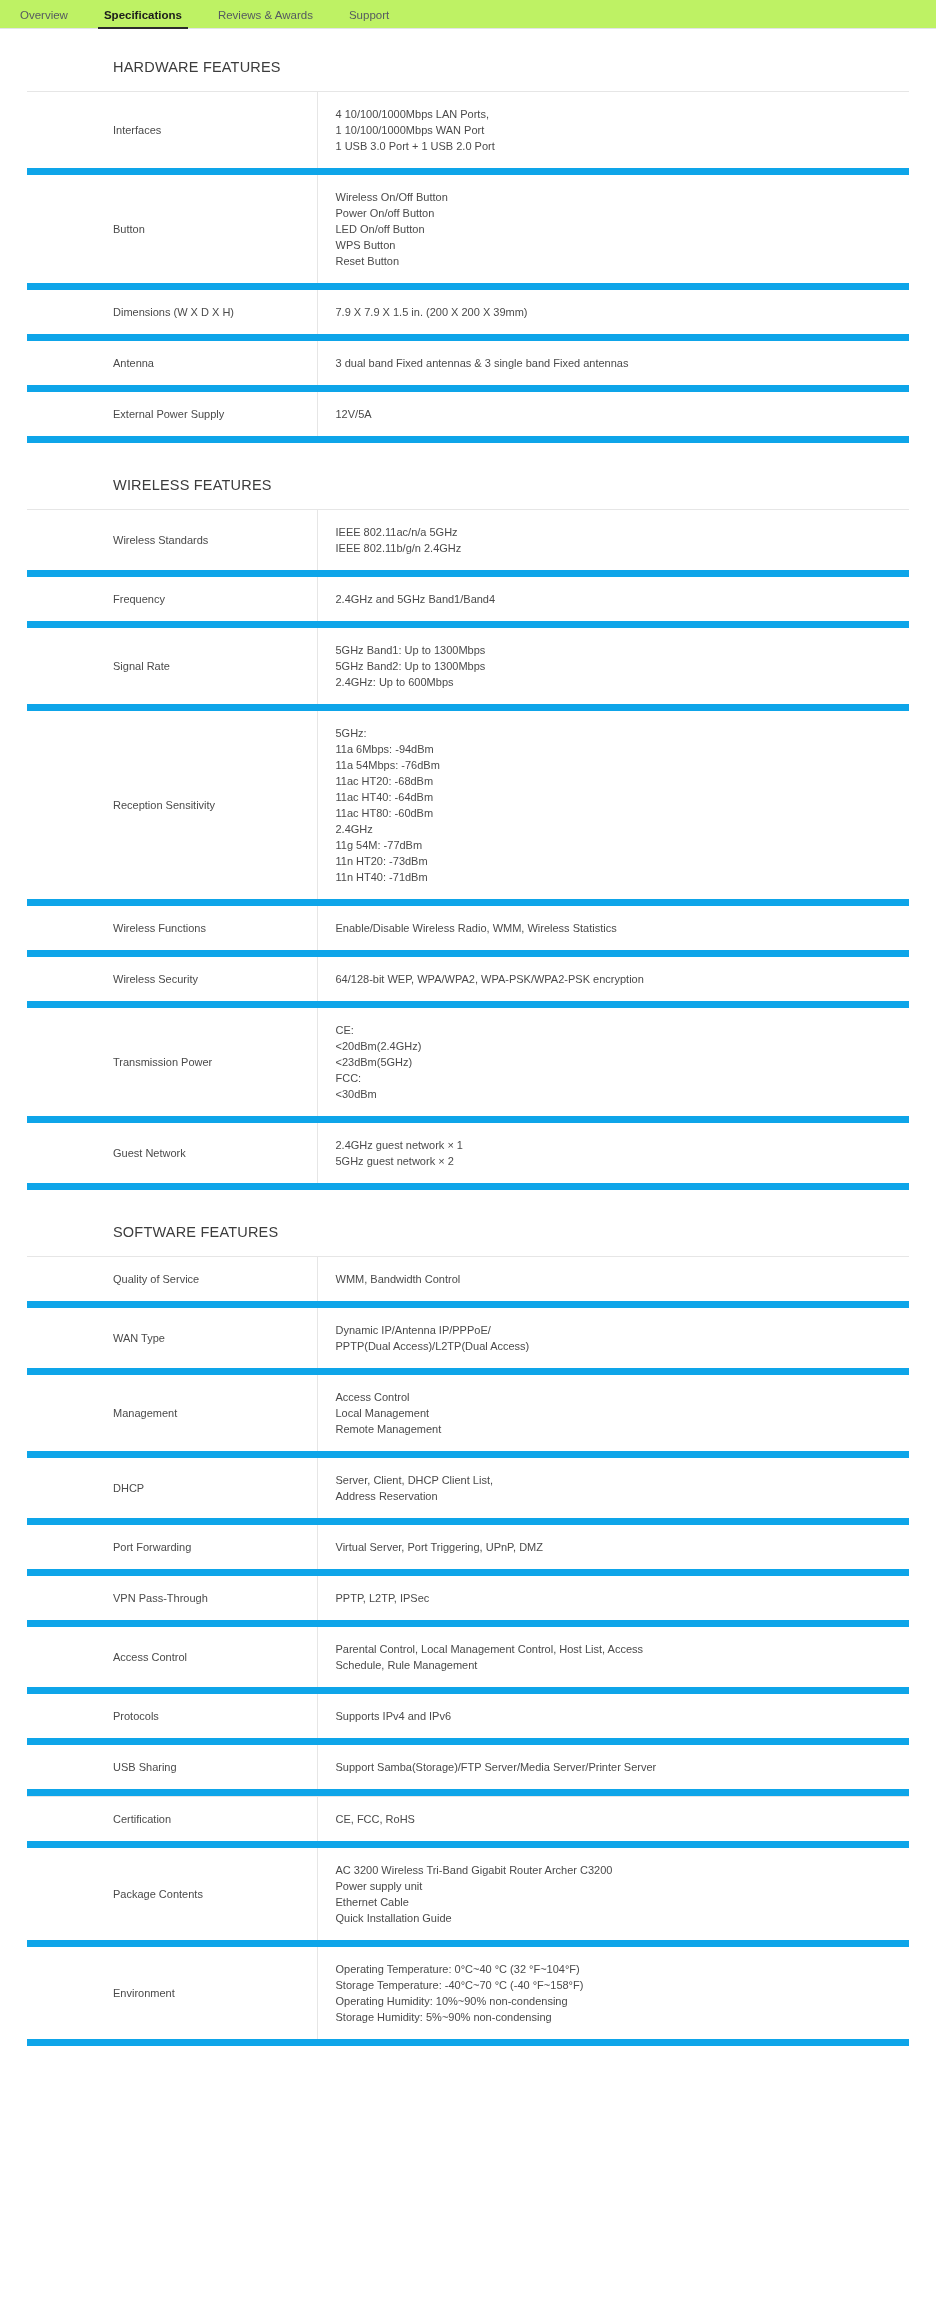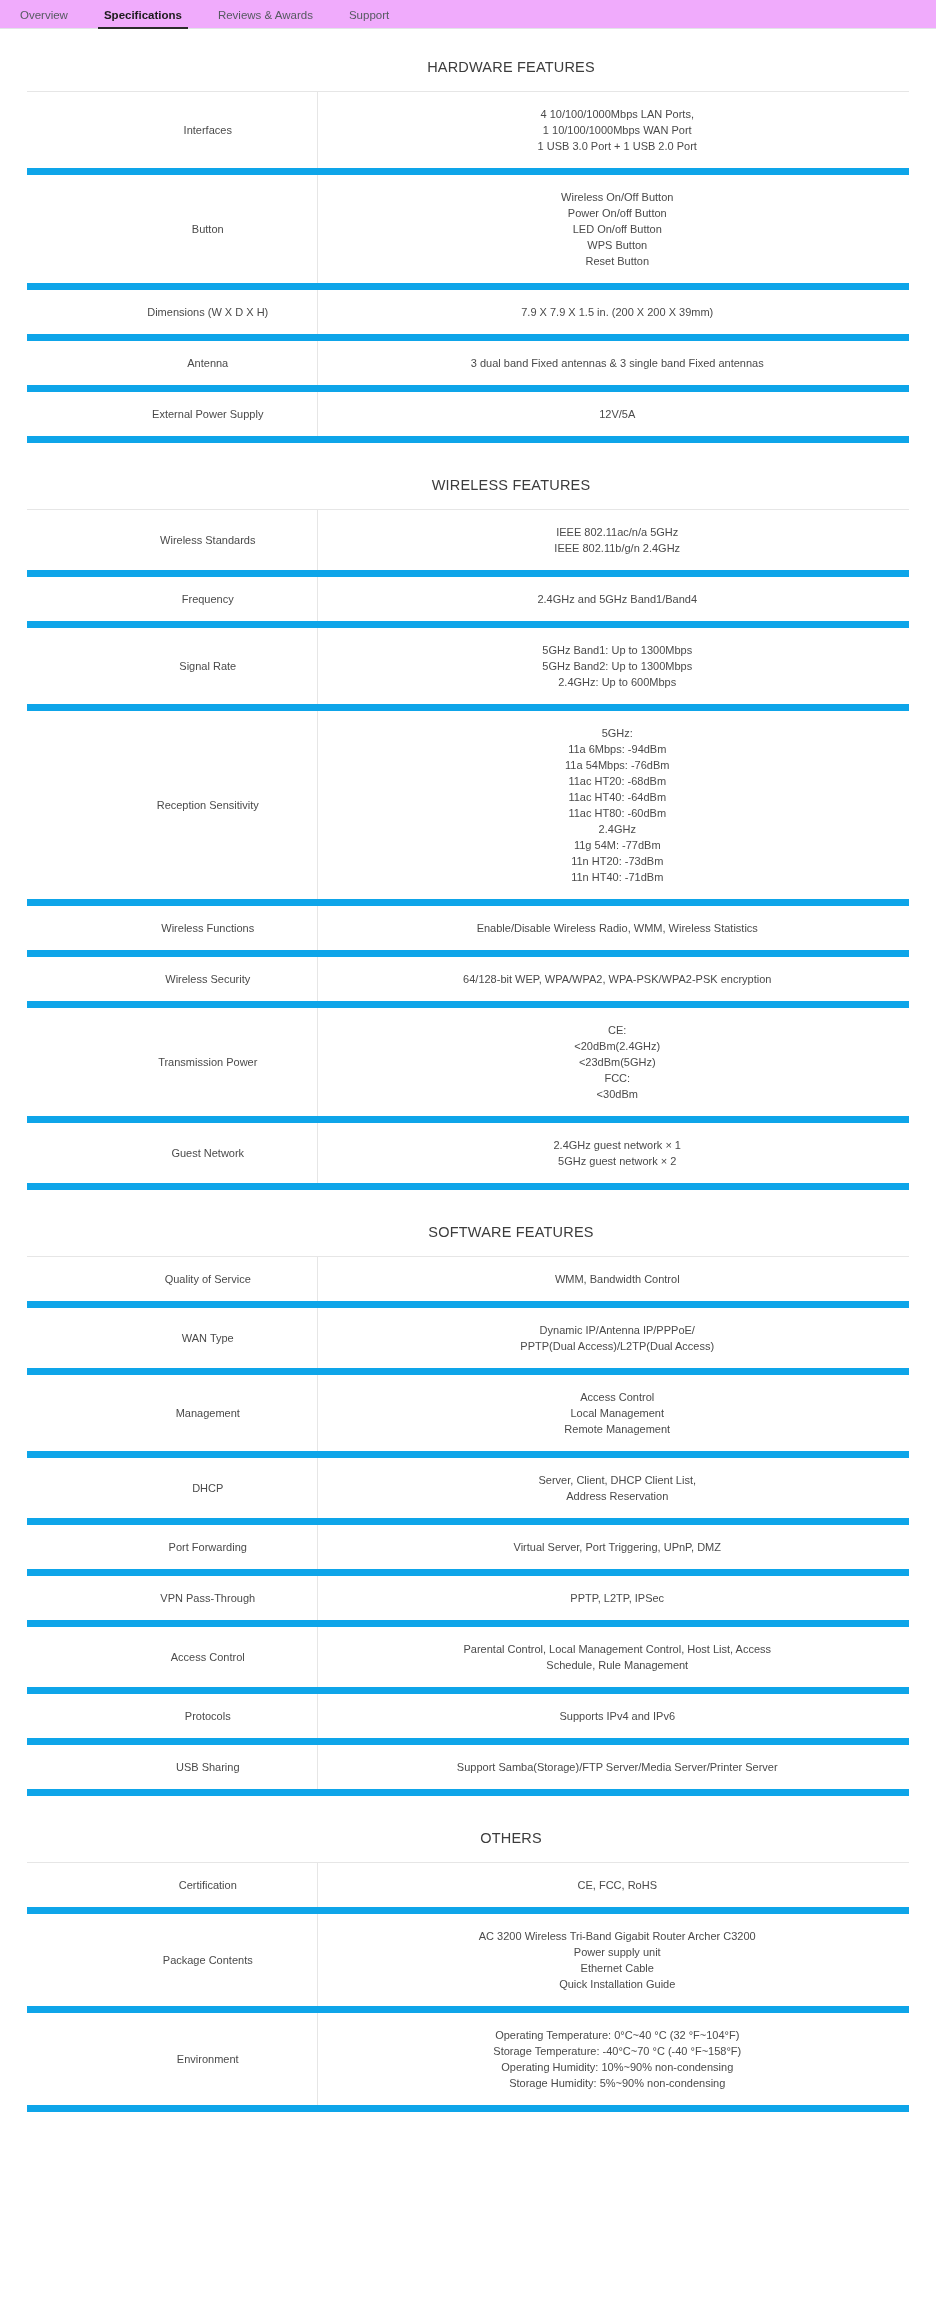--- a/index.html
+++ b/index.html
@@ -12,21 +12,21 @@
     font-family: "Liberation Sans", sans-serif;
     color: #444444;
     -webkit-font-smoothing: antialiased;
   }
 
   
   .tabbar {
     display: flex;
     align-items: stretch;
     height: 29px;
-    background: #f0abfc;
+    background: #bef264;
     border-bottom: 1px solid #e2e4e8;
     padding-left: 0;
   }
   .tab {
     display: flex;
     align-items: center;
     justify-content: center;
     height: 29px;
     padding: 0 18px;
     font-size: 11.5px;
@@ -45,21 +45,20 @@
     content: "";
     position: absolute;
     left: 12px; right: 12px; bottom: 0;
     height: 2px;
     background: #2b2b2b;
   }
 
   
   .content {
     padding: 0 0 10px 0;
-    text-align: center;
   }
   .section {
     margin: 0 auto;
     width: 882px;
   }
   .section-title {
     font-size: 14.5px;
     color: #3c3c3c;
     letter-spacing: .2px;
     padding: 34px 0 16px 86px;
@@ -282,21 +281,20 @@
           <tr>
             <td class="label">USB Sharing</td>
             <td class="value">
               <div>Support Samba(Storage)/FTP Server/Media Server/Printer Server</div>
             </td>
           </tr>
         </tbody>
       </table>
     </div>
     <div class="section">
-      <div class="section-title">OTHERS</div>
       <table class="spec">
         <tbody>
           <tr>
             <td class="label">Certification</td>
             <td class="value">
               <div>CE, FCC, RoHS</div>
             </td>
           </tr>
           <tr>
             <td class="label">Package Contents</td>

